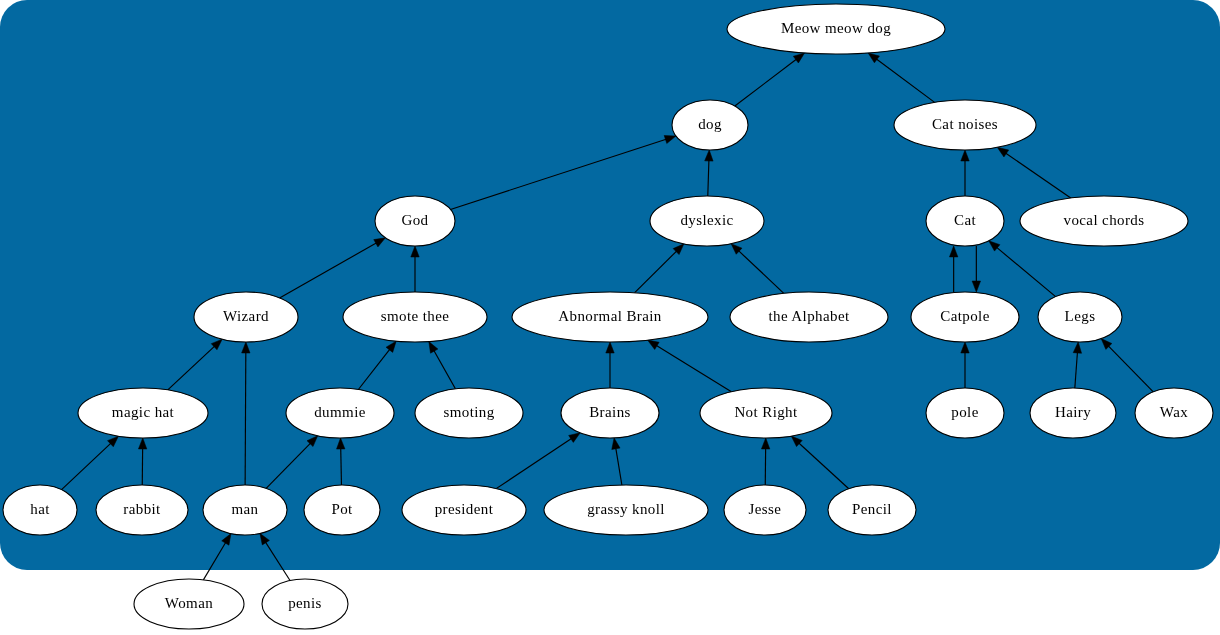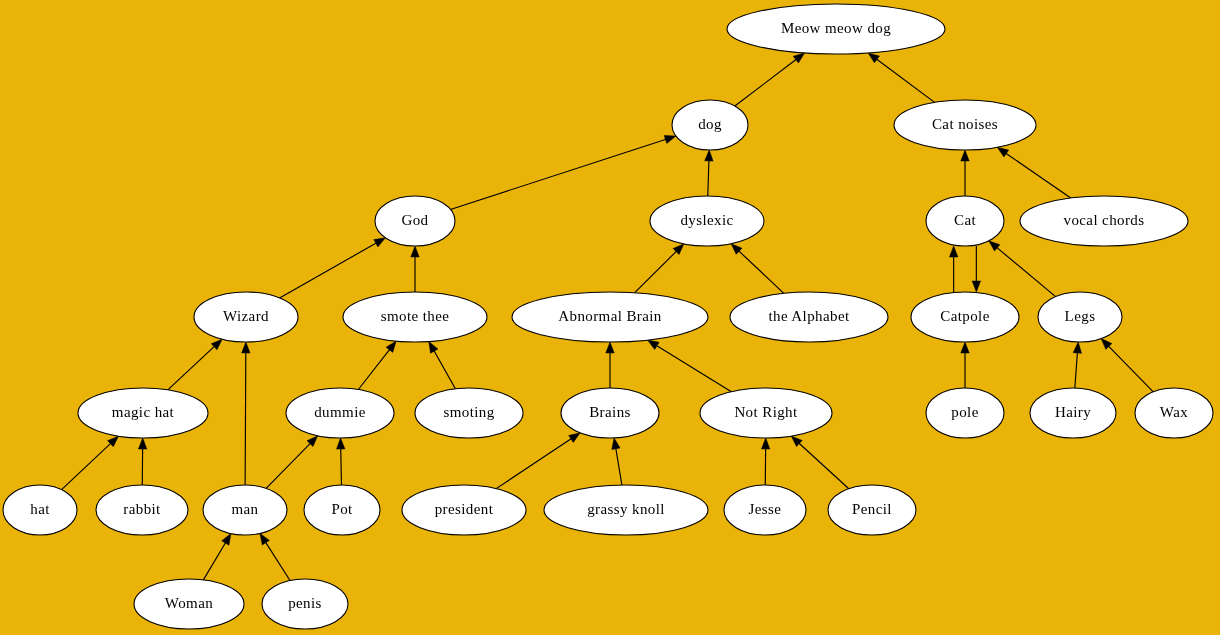--- a/index.html
+++ b/index.html
@@ -10,22 +10,23 @@
   }
   body {
     width: 1220px;
     height: 635px;
     overflow: hidden;
     font-family: "Liberation Serif", "DejaVu Serif", serif;
   }
   #graph-root {
     position: relative;
     width: 1220px;
-    height: 635px;
-    background: #eab308;
+    height: 570px;
+    background: #0369a1;
+    border-radius: 27px;
   }
   svg#graph-canvas {
     display: block;
     width: 1220px;
     height: 635px;
   }
   .node-ellipse {
     fill: #ffffff;
     stroke: #000000;
     stroke-width: 1.1;

